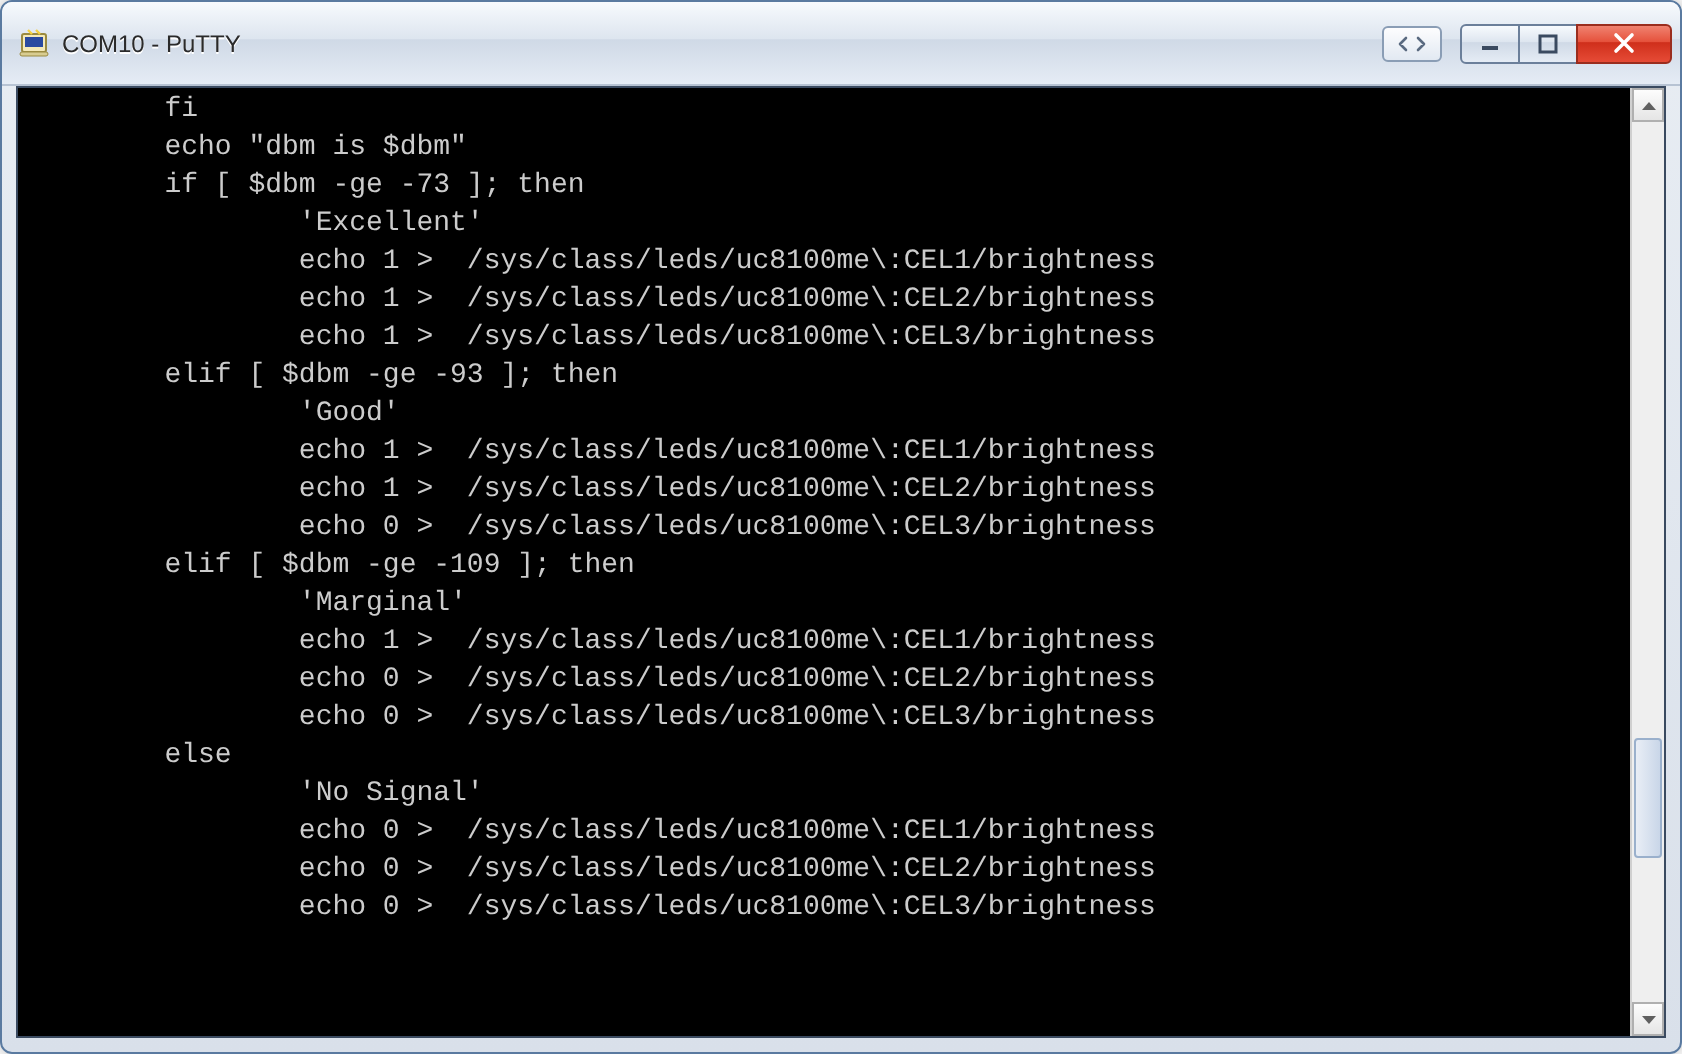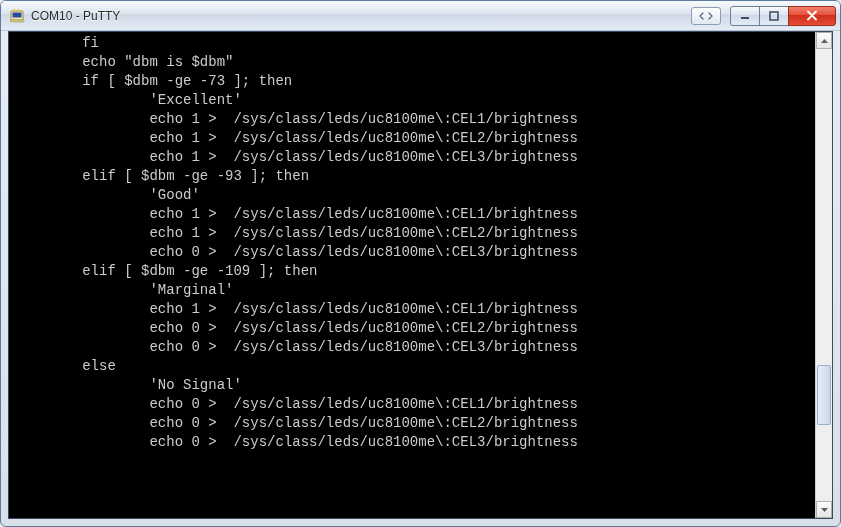--- a/index.html
+++ b/index.html
@@ -14,21 +14,21 @@
       width: 100%;
       height: 100%;
       background: linear-gradient(to bottom, #e8edf3 0%, #d9e0ea 100%);
       border: 1px solid #5a7aa0;
       border-radius: 6px;
       display: flex;
       flex-direction: column;
       box-shadow: 0 0 8px rgba(0,0,0,0.3);
     }
     .titlebar {
-      height: 30px;
+      height: 42px;
       display: flex;
       align-items: center;
       padding: 0 2px 0 8px;
       background: linear-gradient(to bottom, #f7fafd 0%, #dde5ef 45%, #cfd9e6 46%, #e5ecf5 100%);
       border-top-left-radius: 5px;
       border-top-right-radius: 5px;
       border-bottom: 1px solid #b7c3d3;
     }
     .app-icon {
       width: 16px;

